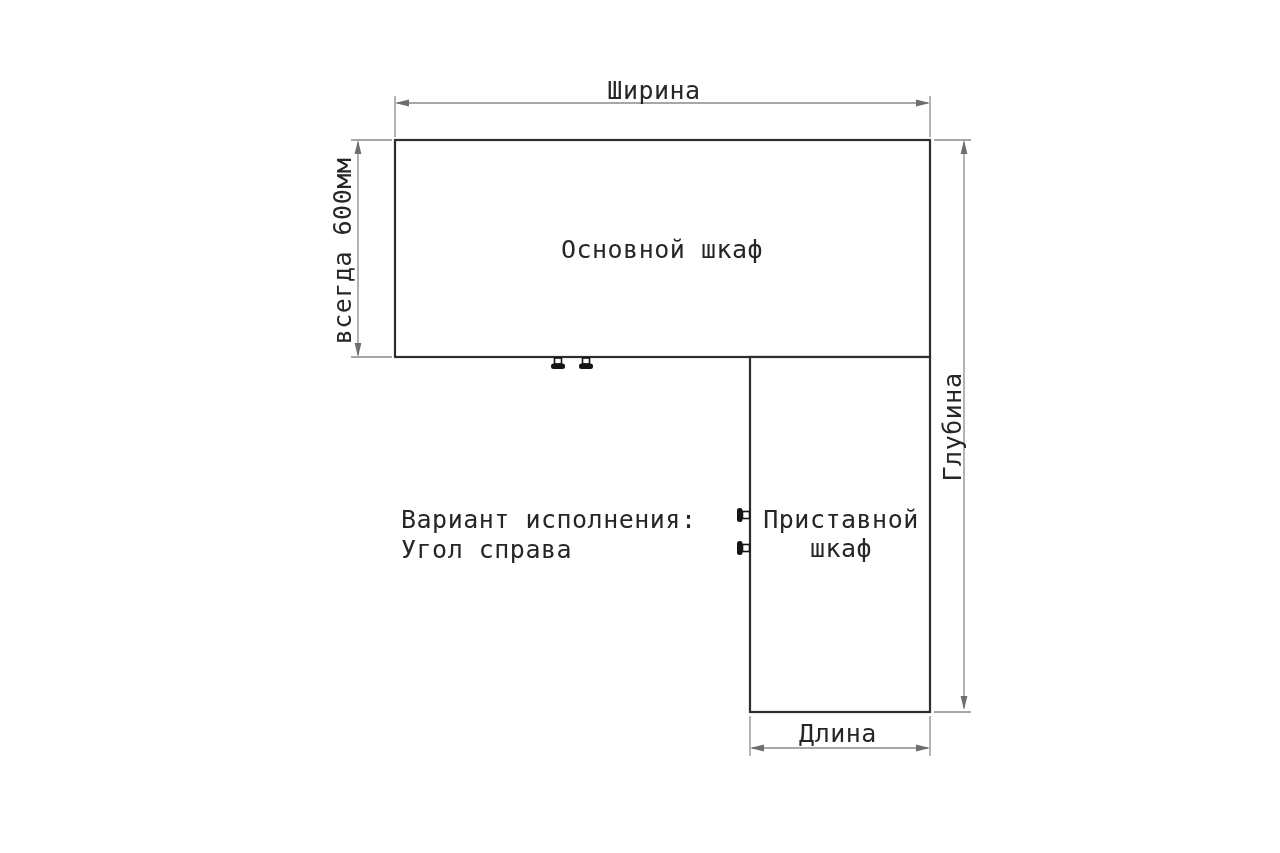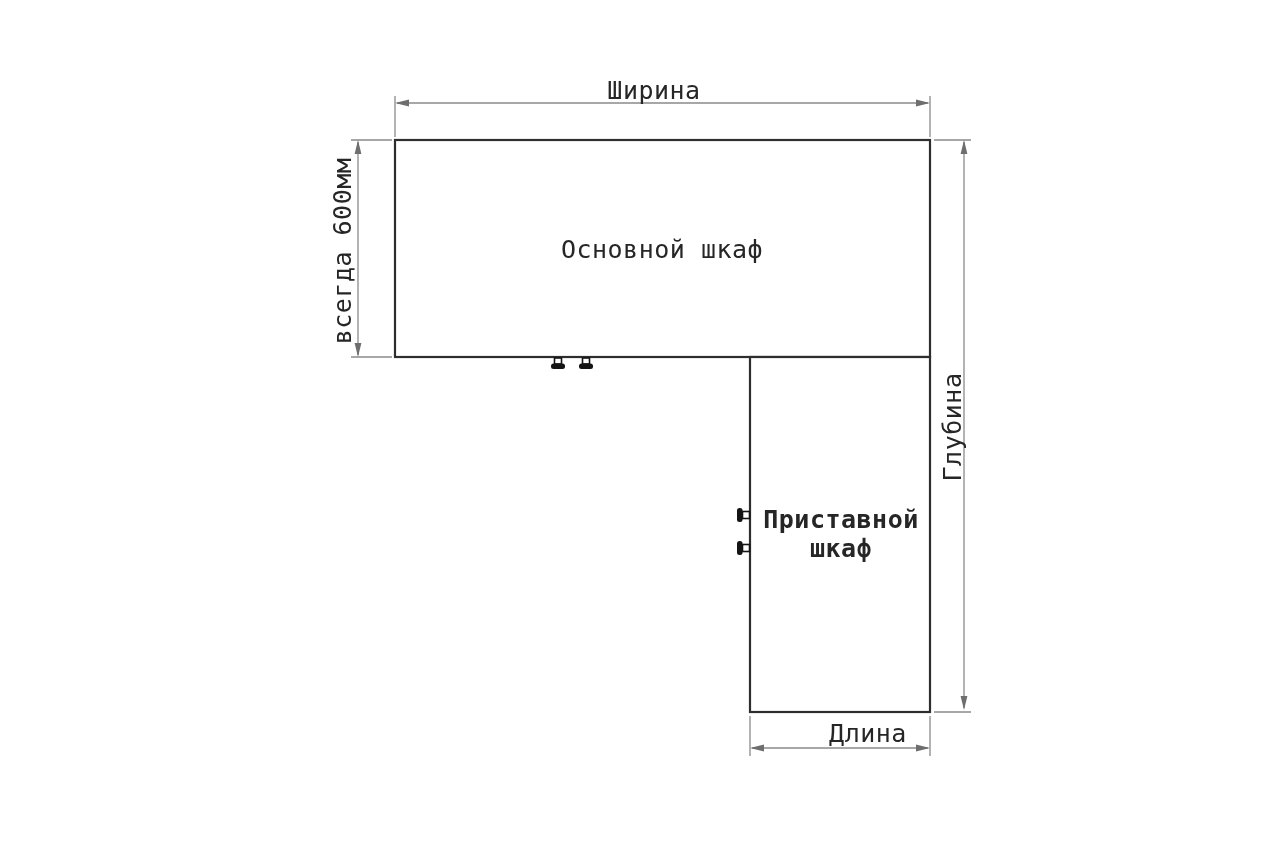--- a/index.html
+++ b/index.html
@@ -45,21 +45,21 @@
     font-size:25px;
     line-height:29px;
     letter-spacing:0.5px;
     color:var(--text);
     white-space:pre-line;
     transform:translate(-50%,-50%);
   }
   .lbl.rot{
     transform:translate(-50%,-50%) rotate(-90deg);
   }
-  .lbl.center{text-align:center;font-weight:bold;}
+  .lbl.center{text-align:center;}
   .lbl.plain{
     transform:none;
     line-height:30px;
   }
 </style>
 </head>
 <body>
 
 <div class="stage">
 
@@ -123,16 +123,18 @@
 
   <div class="lbl" style="left:662px;top:249px;">Основной шкаф</div>
 
   <div class="lbl rot" style="left:342px;top:251px;">всегда 600мм</div>
 
   <div class="lbl rot" style="left:952px;top:427px;">Глубина</div>
 
   <div class="lbl center" style="left:841px;top:534px;">Приставной
 шкаф</div>
 
+  <div class="lbl plain" style="left:401px;top:505px;">Вариант исполнения:
+Угол справа</div>
 
-  <div class="lbl" style="left:868px;top:733px;">Длина</div>
+  <div class="lbl" style="left:838px;top:733px;">Длина</div>
 
 </div>
 
 </body></html>

